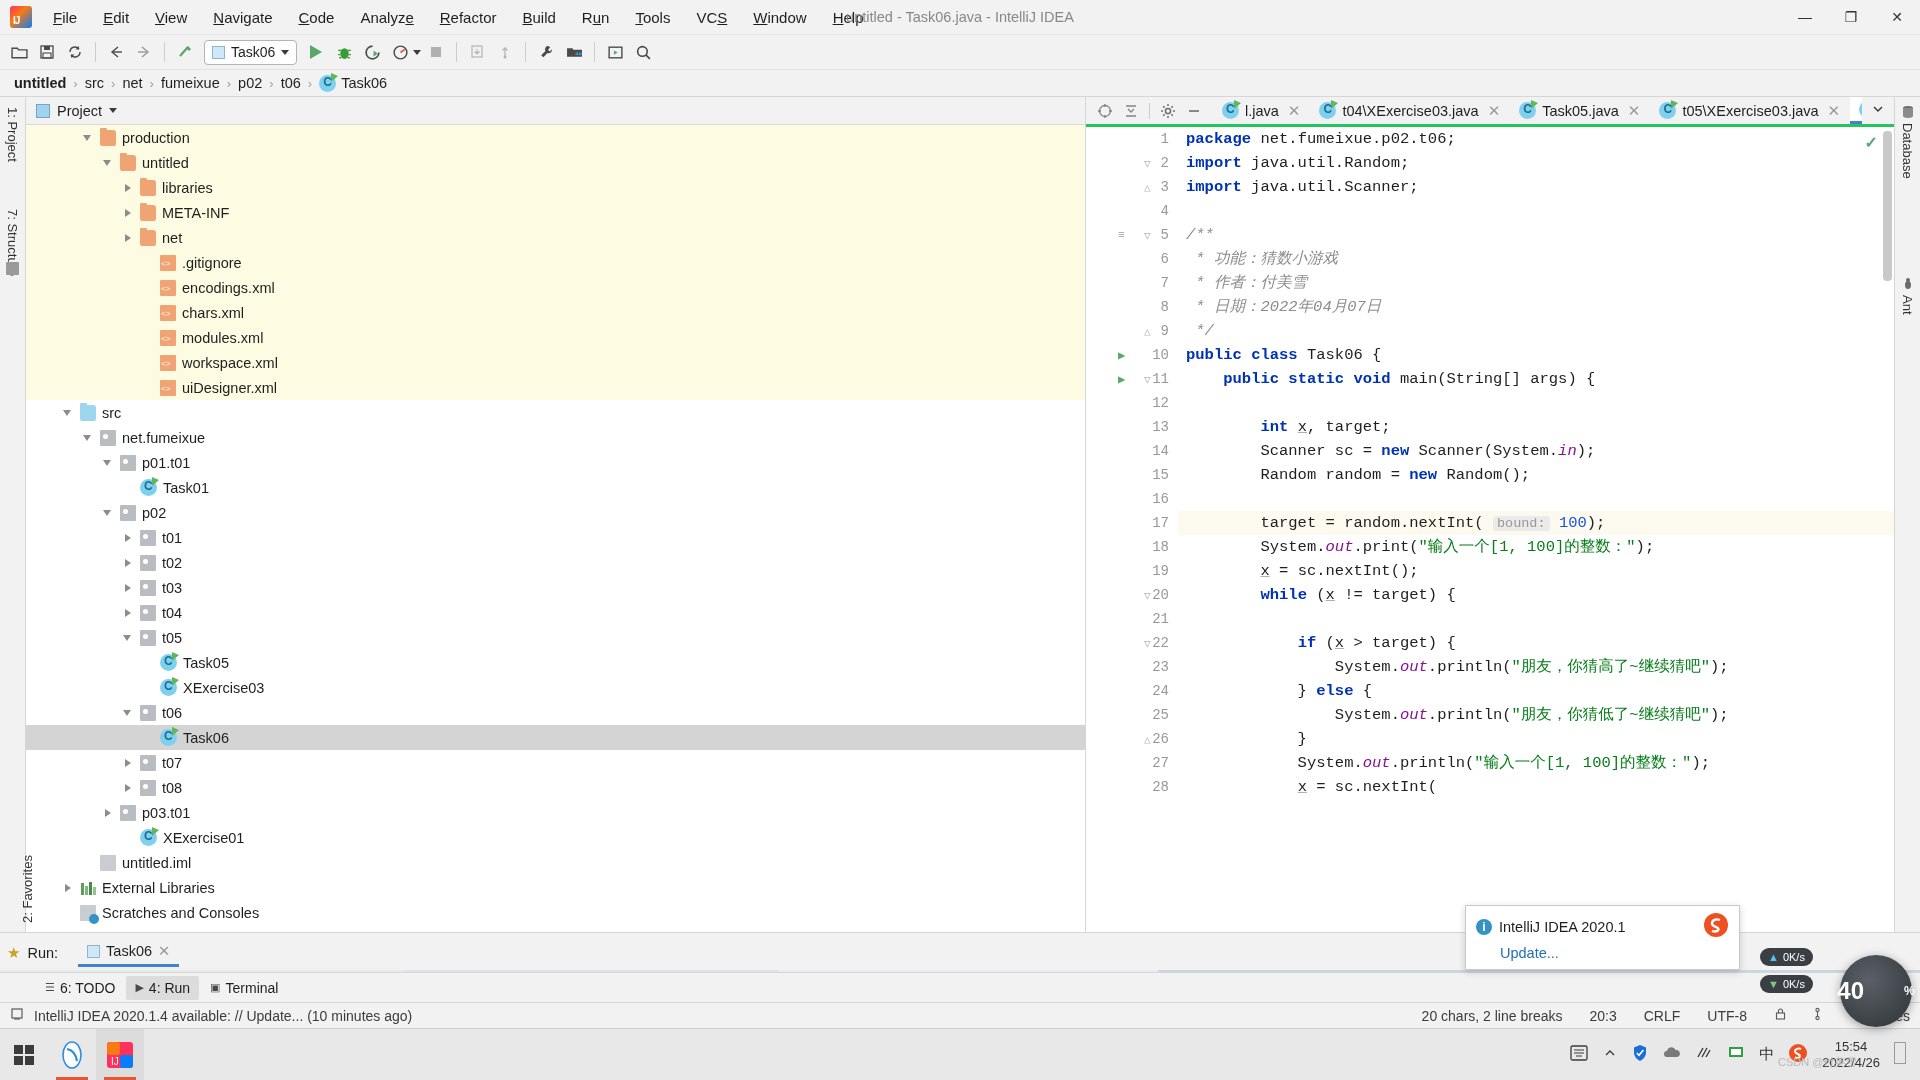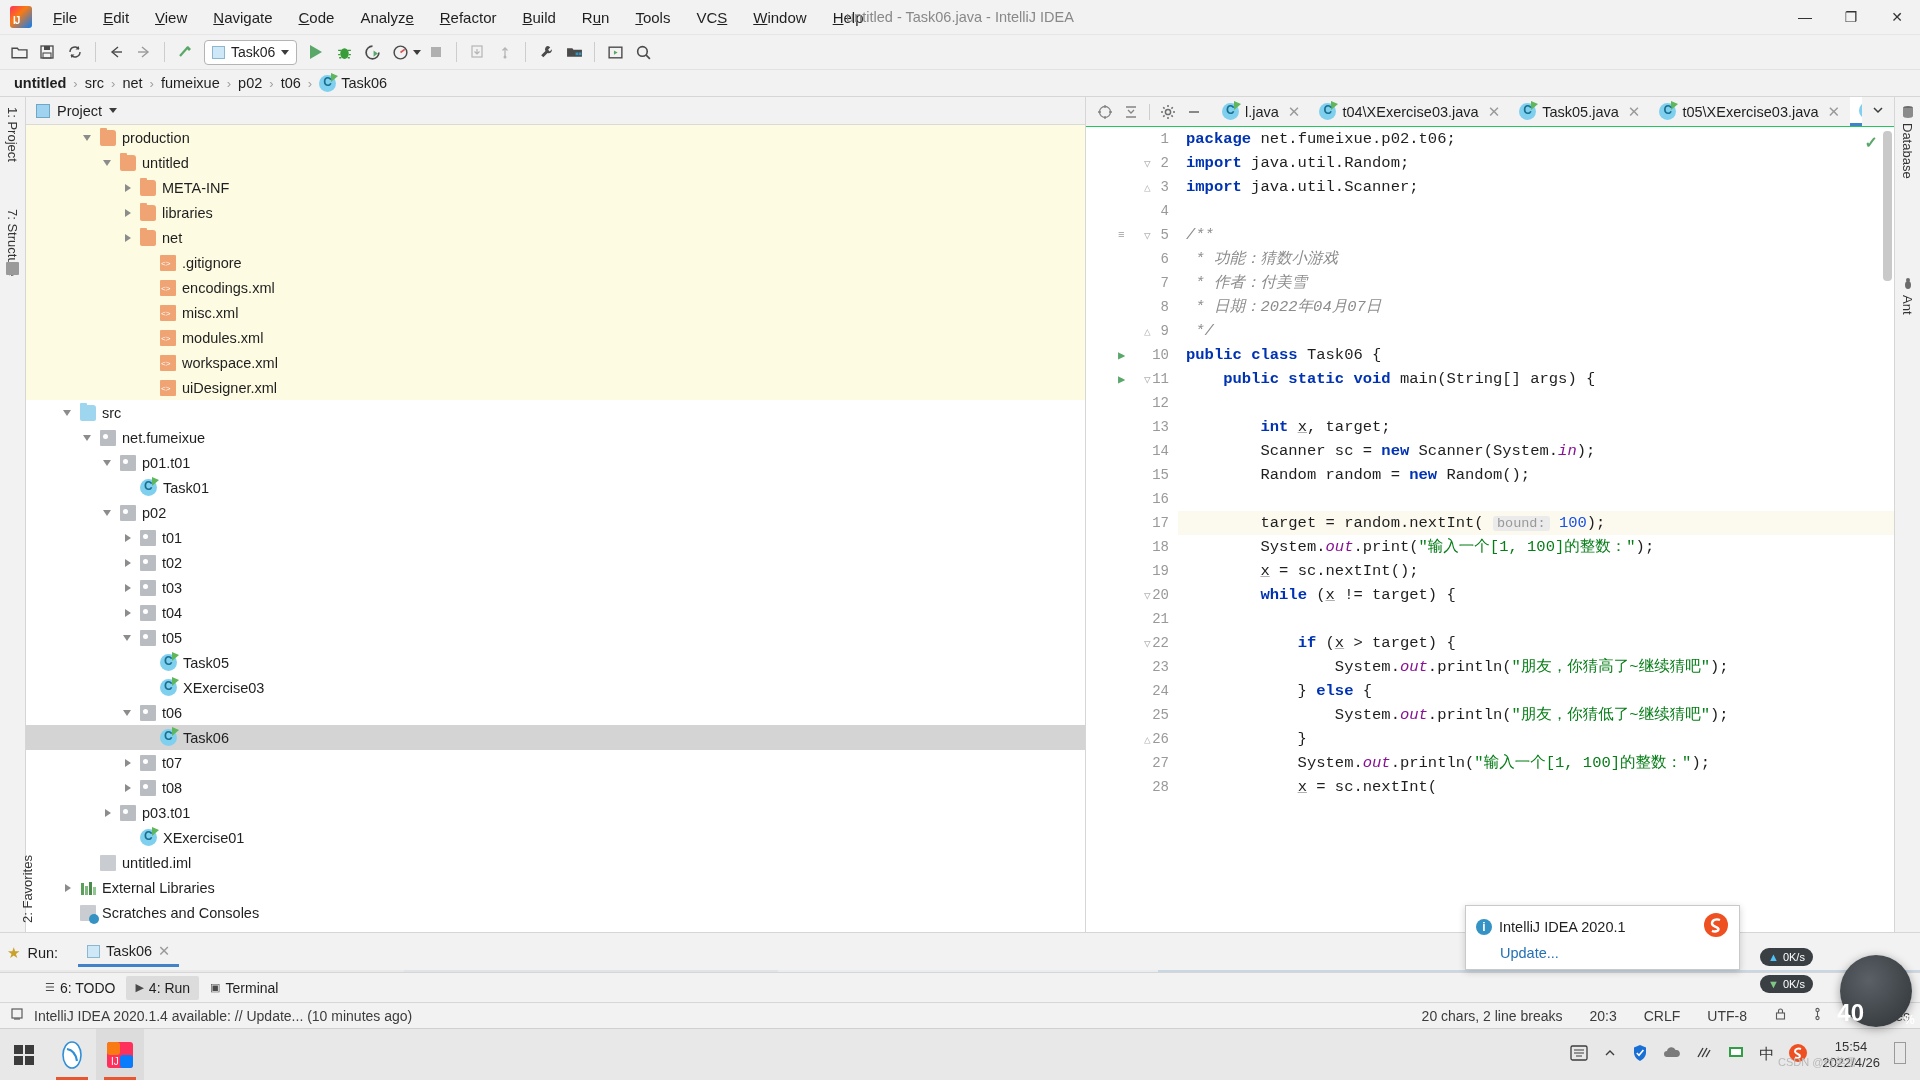--- a/index.html
+++ b/index.html
@@ -83,21 +83,21 @@
   .ico.cls::after{content:"C";position:absolute;left:4px;top:0px;font-size:12px;color:#1a6e8e;font-weight:bold;}
   .ico.cls .flag{position:absolute;right:-2px;top:-2px;width:0;height:0;border-left:7px solid #60b65a;border-bottom:6px solid transparent;border-top:3px solid transparent;}
   .ico.lib{background:transparent;}
   .ico.lib i{position:absolute;bottom:1px;width:2.5px;background:#5c9e5c;}
   .ico.scratch{background:#c9ccd0;border-radius:1px;}
   .ico.scratch::after{content:"";position:absolute;right:-3px;bottom:-3px;width:10px;height:10px;border-radius:50%;background:#3592c4;}
 
   
   .editor-area { flex:1; display:flex; flex-direction:column; min-width:0; background:#fff; }
   .tabbar { height:30px; display:flex; align-items:stretch; background:#f2f2f2;
-            border-bottom:1px solid #22c55e; flex:none;}
+            border-bottom:3px solid #22c55e; flex:none;}
   .tab-tools { display:flex; align-items:center; gap:10px; padding:0 11px; }
   .tab-tools .ti { width:16px;height:16px;opacity:.72;}
   .tabs { display:flex; align-items:stretch; flex:1; min-width:0; overflow:hidden;}
   .tab { display:flex; align-items:center; gap:6px; padding:0 9px; font-size:14.5px; white-space:nowrap;
          border-right:1px solid transparent; cursor:default;}
   .tab.active { background:#fff; border-bottom:3px solid #4083c9; }
   .tab .x { color:#9a9a9a; font-size:15px; margin-left:3px;}
   .tab-right { display:flex; align-items:center; padding:0 8px; gap:4px;}
 
   .code-wrap { flex:1; display:flex; min-height:0; position:relative; background:#fff; overflow:hidden;}
@@ -155,21 +155,21 @@
   .tb-app.act { background:#dcdcdc; }
   .tb-app .ul { position:absolute; bottom:0; left:8px; right:8px; height:3px; background:#e8552e;}
   .tray { margin-left:auto; display:flex; align-items:center; gap:14px; padding-right:14px; color:#333;}
   .clock { display:flex; flex-direction:column; align-items:center; font-size:13px; line-height:16px;}
 
   
   .netspeed { position:absolute; border-radius:20px; background:#3a3f44; color:#fff;
               display:flex; align-items:center; gap:4px; font-size:11px; padding:3px 8px;}
   .speed-circle { position:absolute; width:72px;height:72px;border-radius:50%;
      background:radial-gradient(circle at 40% 35%, #5a6066, #2f3337);
-     color:#fff; display:flex; align-items:flex-end; justify-content:center; font-size:24px; font-weight:bold;
+     color:#fff; display:flex; align-items:center; justify-content:center; font-size:24px; font-weight:bold;
      box-shadow:0 2px 10px rgba(0,0,0,.35);gap:40px;}
   .speed-circle .pct { font-size:12px; }
   .wm { position:absolute; color:#b9b9b9; font-size:11px; }
 </style>
 </head>
 <body>
 
 <div class="app">
 
   <div class="titlebar">
@@ -359,27 +359,27 @@
           <div class="trow yel">
             <span style="width:66px;flex:none"></span>
             <span class="arrow d"></span>
             <span class="ico folder-o"></span>
             <span>untitled</span>
           </div>
           <div class="trow yel">
             <span style="width:86px;flex:none"></span>
             <span class="arrow r"></span>
             <span class="ico folder-o"></span>
+            <span>libraries</span>
+          </div>
+          <div class="trow yel">
+            <span style="width:86px;flex:none"></span>
+            <span class="arrow r"></span>
+            <span class="ico folder-o"></span>
             <span>META-INF</span>
-          </div>
-          <div class="trow yel">
-            <span style="width:86px;flex:none"></span>
-            <span class="arrow r"></span>
-            <span class="ico folder-o"></span>
-            <span>libraries</span>
           </div>
           <div class="trow yel">
             <span style="width:86px;flex:none"></span>
             <span class="arrow r"></span>
             <span class="ico folder-o"></span>
             <span>net</span>
           </div>
           <div class="trow yel">
             <span style="width:106px;flex:none"></span>
             <span class="arrow"></span>
@@ -389,21 +389,21 @@
           <div class="trow yel">
             <span style="width:106px;flex:none"></span>
             <span class="arrow"></span>
             <span class="ico xml"></span>
             <span>encodings.xml</span>
           </div>
           <div class="trow yel">
             <span style="width:106px;flex:none"></span>
             <span class="arrow"></span>
             <span class="ico xml"></span>
-            <span>misc.xml</span>
+            <span>chars.xml</span>
           </div>
           <div class="trow yel">
             <span style="width:106px;flex:none"></span>
             <span class="arrow"></span>
             <span class="ico xml"></span>
             <span>modules.xml</span>
           </div>
           <div class="trow yel">
             <span style="width:106px;flex:none"></span>
             <span class="arrow"></span>

